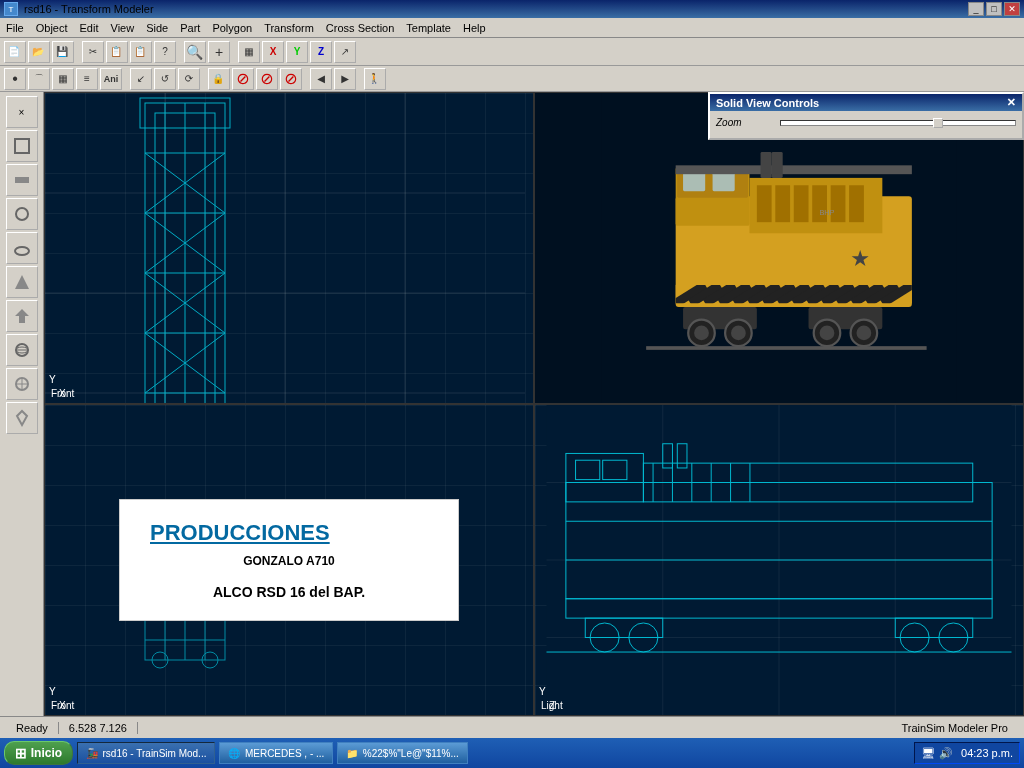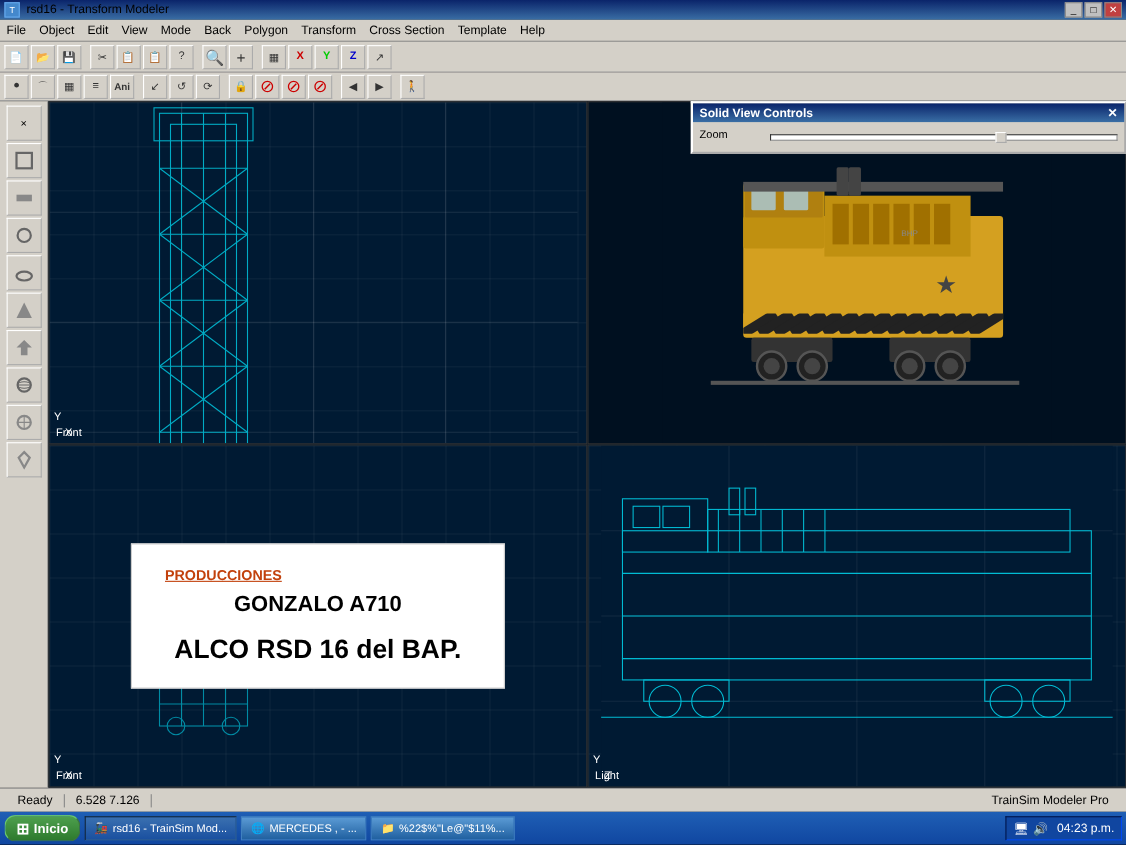--- a/index.html
+++ b/index.html
@@ -138,80 +138,81 @@
       left: 50%;
       transform: translate(-50%, -50%);
       background: white;
       padding: 20px 30px;
       min-width: 340px;
       z-index: 10;
       border: 1px solid #ccc;
     }
 
     .pres-line1 {
-      font-size: 13px;
+      font-size: 22px;
       font-weight: bold;
       text-decoration: underline;
-      color: #c2410c;
+      color: #0369a1;
       display: block;
       margin-bottom: 8px;
     }
     .pres-line2 {
-      font-size: 20px;
+      font-size: 12px;
       font-weight: bold;
       color: #000;
       display: block;
       text-align: center;
       margin-bottom: 16px;
     }
     .pres-line3 {
       font-size: 18px;
       font-weight: bold;
       text-decoration: underline;
       color: #000;
       display: block;
       margin-bottom: 8px;
     }
     .pres-line4 {
-      font-size: 24px;
+      font-size: 14px;
       font-weight: bold;
       color: #000;
       display: block;
       text-align: center;
     }
 
     
     #solid-view-panel {
       position: absolute;
       top: 0;
       right: 0;
-      width: 396px;
+      width: 316px;
       background: #d4d0c8;
       border: 2px outset #fff;
       z-index: 20;
     }
     #solid-view-title {
       background: linear-gradient(to bottom, #0a246a, #3a6ea5);
       color: white;
       font-size: 11px;
       font-weight: bold;
       padding: 2px 6px;
       display: flex;
       justify-content: space-between;
       align-items: center;
     }
     #solid-view-content {
       padding: 6px;
     }
     .slider-row {
       display: flex;
-      align-items: flex-end;
+      align-items: center;
       gap: 4px;
       margin-bottom: 4px;
       font-size: 10px;
+      font-style: italic;
     }
     .slider-label { min-width: 60px; }
     .slider-track {
       flex: 1;
       height: 6px;
       background: #fff;
       border: 1px inset #888;
       position: relative;
     }
     .slider-thumb {
@@ -312,22 +313,22 @@
     <div class="title-btn">□</div>
     <div class="title-btn" style="background:#c04040;color:white;">✕</div>
   </div>
 </div>
 
 <div id="menu-bar">
   <span class="menu-item">File</span>
   <span class="menu-item">Object</span>
   <span class="menu-item">Edit</span>
   <span class="menu-item">View</span>
-  <span class="menu-item">Mode</span>
-  <span class="menu-item">Back</span>
+  <span class="menu-item">Side</span>
+  <span class="menu-item">Part</span>
   <span class="menu-item">Polygon</span>
   <span class="menu-item">Transform</span>
   <span class="menu-item">Cross Section</span>
   <span class="menu-item">Template</span>
   <span class="menu-item">Help</span>
 </div>
 
 <div id="toolbar">
   <div class="tb-btn">📄</div>
   <div class="tb-btn">📂</div>

